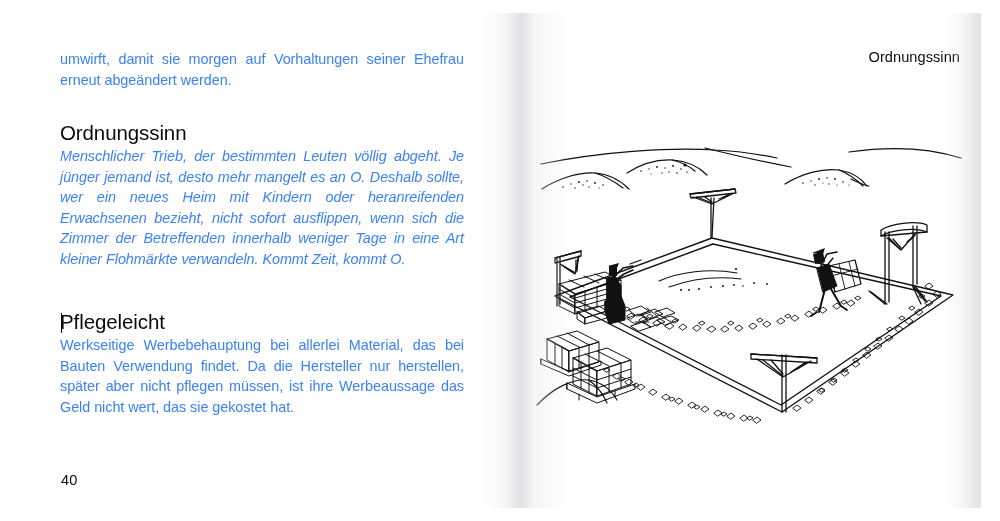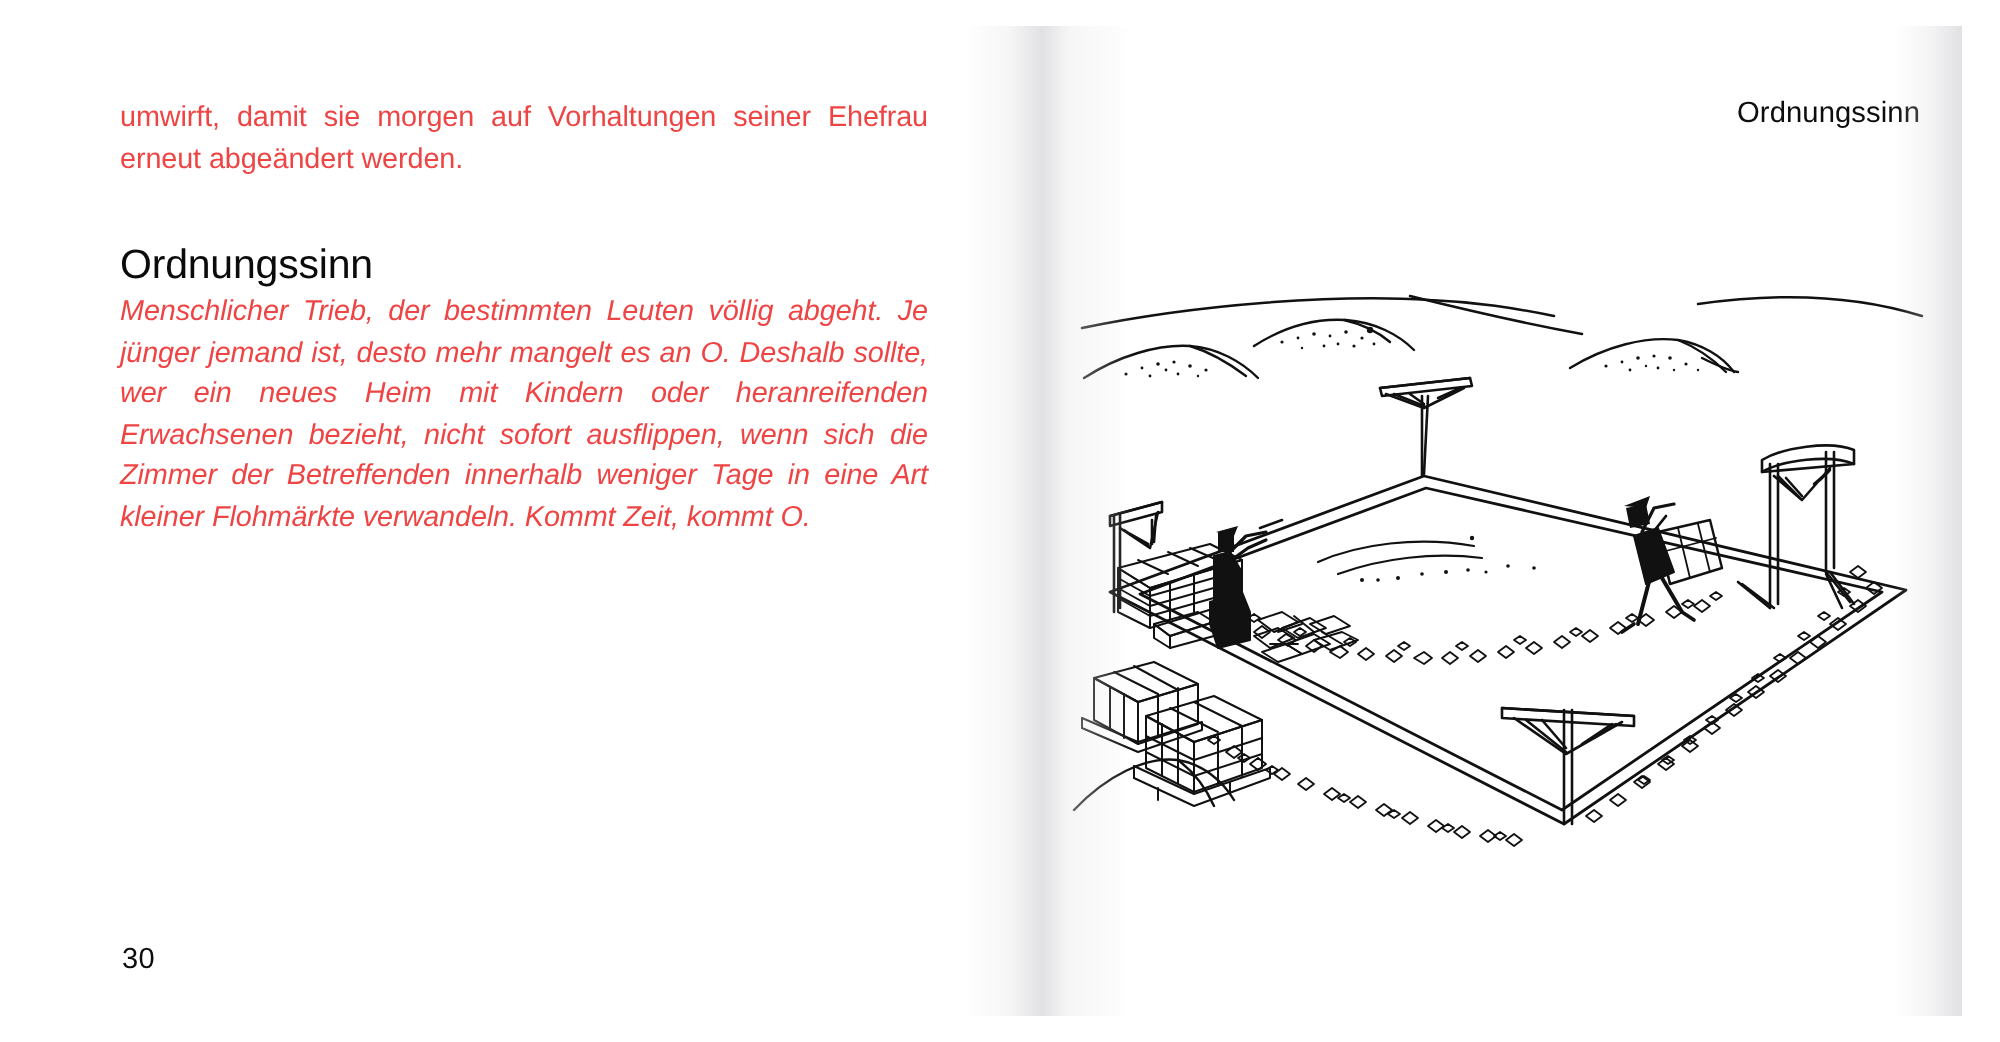--- a/index.html
+++ b/index.html
@@ -68,21 +68,21 @@
     left: 0; top: 0;
     width: 470px;
     height: 100%;
   }
   .body-text {
     position: absolute;
     left: 43px;
     width: 404px;
     font-size: 14.4px;
     line-height: 20.5px;
-    color: #ef4444;
+    color: #3b82f6;
     text-align: justify;
     letter-spacing: -0.05px;
     -webkit-font-smoothing: antialiased;
   }
   .body-text.last-line-left { text-align-last: left; }
 
   .section-heading {
     position: absolute;
     left: 43px;
     font-size: 20.5px;
@@ -152,23 +152,25 @@
 <div id="page-spread">
 
   <div id="left-page">
 
     <div class="body-text last-line-left" id="para-carryover">umwirft, damit sie morgen auf Vorhaltungen seiner Ehefrau erneut abgeändert werden.</div>
 
     <div class="section-heading" id="heading-ordnungssinn">Ordnungssinn</div>
 
     <div class="body-text last-line-left" id="para-ordnungssinn">Menschlicher Trieb, der bestimmten Leuten völlig abgeht. Je jünger jemand ist, desto mehr mangelt es an O. Deshalb sollte, wer ein neues Heim mit Kindern oder heranreifenden Erwachsenen bezieht, nicht sofort ausflippen, wenn sich die Zimmer der Betreffenden innerhalb weniger Tage in eine Art kleiner Flohmärkte verwandeln. Kommt Zeit, kommt O.</div>
 
-
-
-    <div id="page-number">30</div>
+    <div class="section-heading" id="heading-pflegeleicht"><span class="thorn-p">P</span><span>flegeleicht</span></div>
+
+    <div class="body-text last-line-left" id="para-pflegeleicht">Werkseitige Werbebehauptung bei allerlei Material, das bei Bauten Verwendung findet. Da die Hersteller nur herstellen, später aber nicht pflegen müssen, ist ihre Werbeaussage das Geld nicht wert, das sie gekostet hat.</div>
+
+    <div id="page-number">40</div>
   </div>
 
   <div id="right-page">
 
     <div id="running-head">Ordnungssinn</div>
 
     <div id="illustration">
       <svg viewBox="0 0 452 300" xmlns="http://www.w3.org/2000/svg">
         <g fill="none" stroke="#111111" stroke-linecap="round" stroke-linejoin="round">
 

